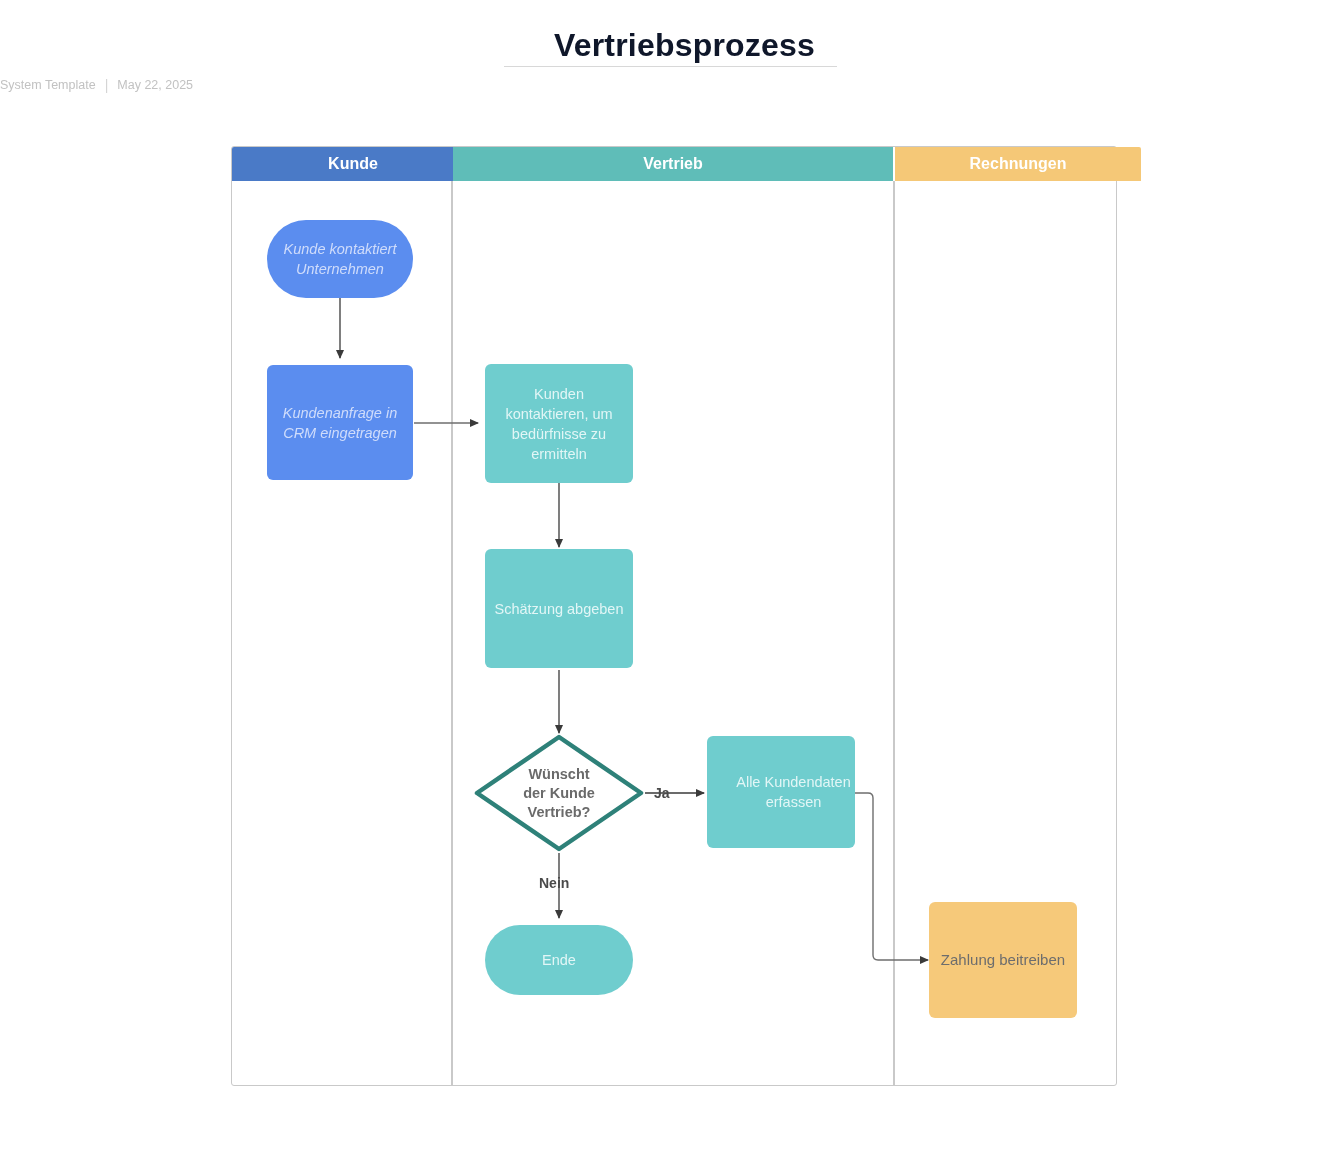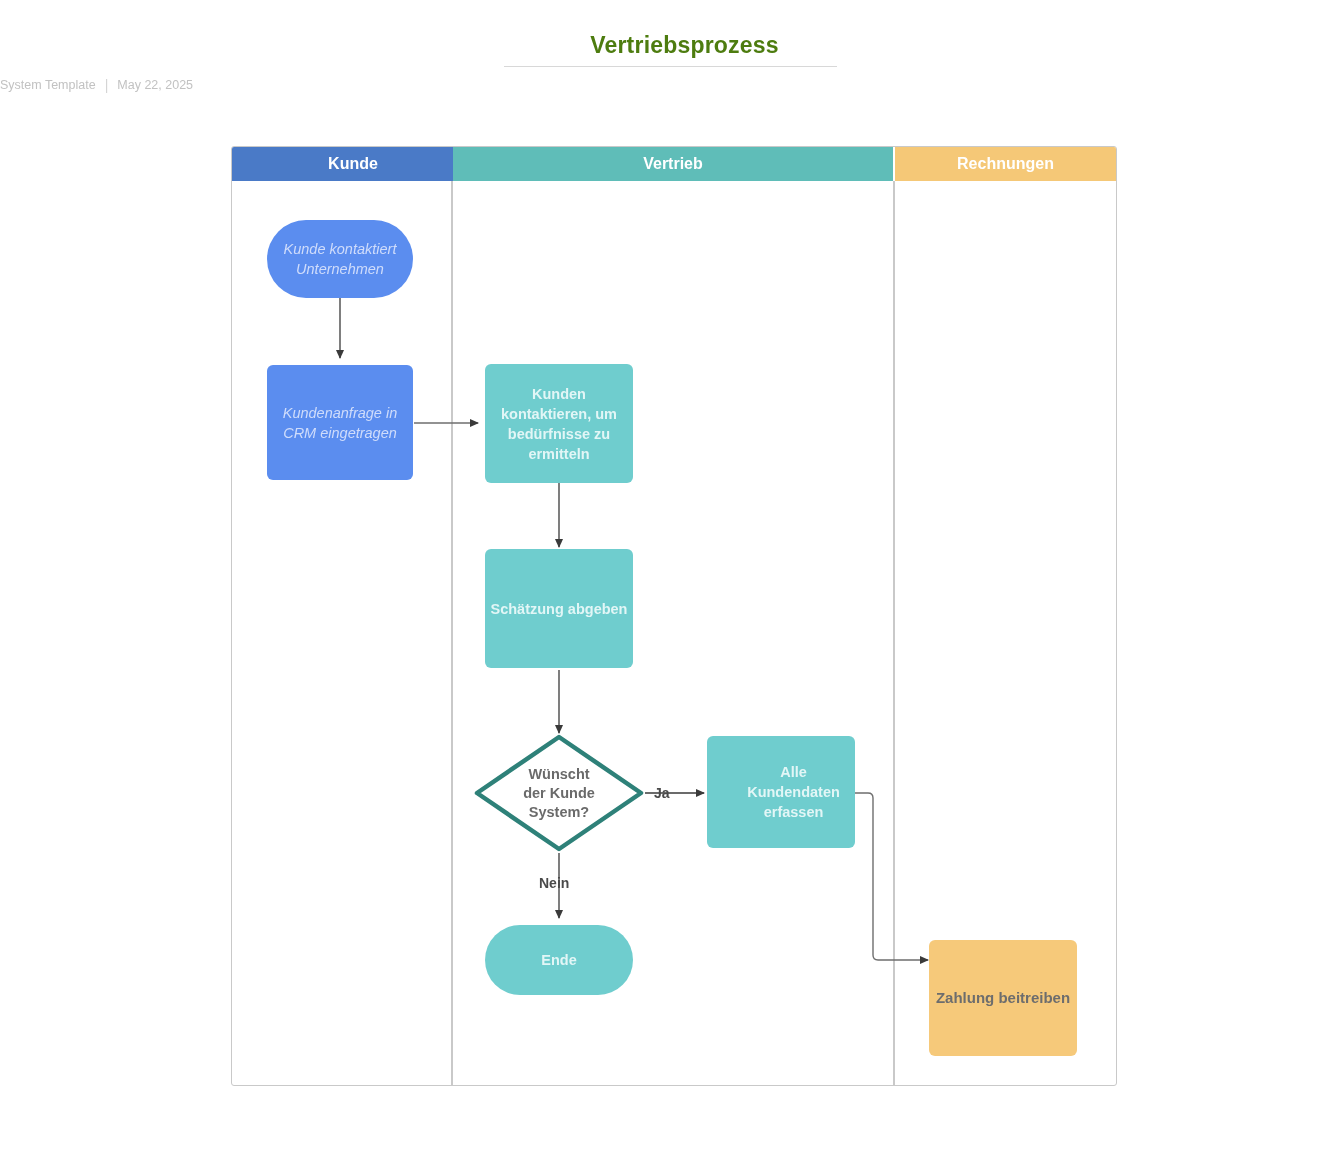--- a/index.html
+++ b/index.html
@@ -17,23 +17,23 @@
 
   
   #doc-header {
     position: absolute;
     left: 0;
     top: 0;
     width: 1340px;
     text-align: center;
   }
   #doc-title {
-    font-size: 23px;
-    font-weight: bold;
-    color: #4d7c0f;
+    font-size: 32px;
+    font-weight: bold;
+    color: #0f172a;
     letter-spacing: 0.2px;
     padding-top: 30px;
     line-height: 30px;
     margin-left: 29px;
   }
   #title-rule {
     width: 333px;
     height: 1px;
     background: #d8d8d8;
     margin: 6px auto 0 auto;
@@ -117,21 +117,21 @@
   }
 
   .shape-terminator { border-radius: 999px; }
   .shape-process    { border-radius: 6px; }
 
   .fill-blue  { background: #5b8def; }
   .fill-teal  { background: #6fcdce; }
   .fill-amber { background: #f6c97a; }
 
   .txt-light-on-blue  { color: #cfdcfb; font-size: 14.5px; font-style: italic; }
-  .txt-light-on-teal  { color: #e2f6f6; font-size: 14.5px; font-weight: bold; }
+  .txt-light-on-teal  { color: #e2f6f6; font-size: 14.5px; }
   .txt-dark           { color: #6d6d6d; font-size: 15px; }
 
   
   .decision {
     position: absolute;
   }
   .decision .diamond-svg {
     position: absolute;
     left: 0;
     top: 0;
@@ -176,21 +176,21 @@
 </div>
 
 <div id="swimlane">
 
   <div class="lane-header" style="left:0px; width:242px; background:#4a7ac7; border-top-left-radius:2px;">
     <span>Kunde</span>
   </div>
   <div class="lane-header" style="left:221px; width:440px; background:#5fbdb8;">
     <span>Vertrieb</span>
   </div>
-  <div class="lane-header" style="left:663px; width:221px; background:#f5c877; border-top-right-radius:2px;">
+  <div class="lane-header" style="left:663px; width:246px; background:#f5c877; border-top-right-radius:2px;">
     <span>Rechnungen</span>
   </div>
 
   <div class="lane-body" style="left:0px;   width:219px;"></div>
   <div class="lane-body" style="left:221px; width:440px;"></div>
   <div class="lane-body" style="left:663px; width:221px;"></div>
 
   <div class="lane-divider" style="left:219px;"></div>
   <div class="lane-divider" style="left:661px;"></div>
 </div>
@@ -240,33 +240,33 @@
 <div class="node shape-process fill-teal" style="left:485px; top:549px; width:148px; height:119px;">
   <span class="node-label txt-light-on-teal" style="white-space:nowrap;">Schätzung abgeben</span>
 </div>
 
 <div class="decision" style="left:473px; top:733px; width:172px; height:120px;">
   <svg class="diamond-svg" width="172" height="120" viewBox="0 0 172 120">
     <polygon points="86,4 168,60 86,116 4,60" fill="#ffffff" stroke="#2e8179" stroke-width="4.5" stroke-linejoin="round"></polygon>
   </svg>
   <div class="decision-text">Wünscht
 der Kunde
-System?</div>
+Vertrieb?</div>
 </div>
 
 <div class="node shape-process fill-teal" style="left:707px; top:736px; width:148px; height:112px;padding-left:25px;">
   <span class="node-label txt-light-on-teal">Alle Kundendaten
 erfassen</span>
 </div>
 
 <div class="node shape-terminator fill-teal" style="left:485px; top:925px; width:148px; height:70px;">
   <span class="node-label txt-light-on-teal">Ende</span>
 </div>
 
-<div class="node shape-process fill-amber" style="left:929px; top:940px; width:148px; height:116px;font-weight:bold;">
+<div class="node shape-process fill-amber" style="left:929px; top:902px; width:148px; height:116px;">
   <span class="node-label txt-dark" style="white-space:nowrap;">Zahlung beitreiben</span>
 </div>
 
 <div class="edge-label" style="left:654px; top:785px;">
   <span>Ja</span>
 </div>
 
 <div class="edge-label" style="left:539px; top:875px;">
   <span>Nein</span>
 </div>

